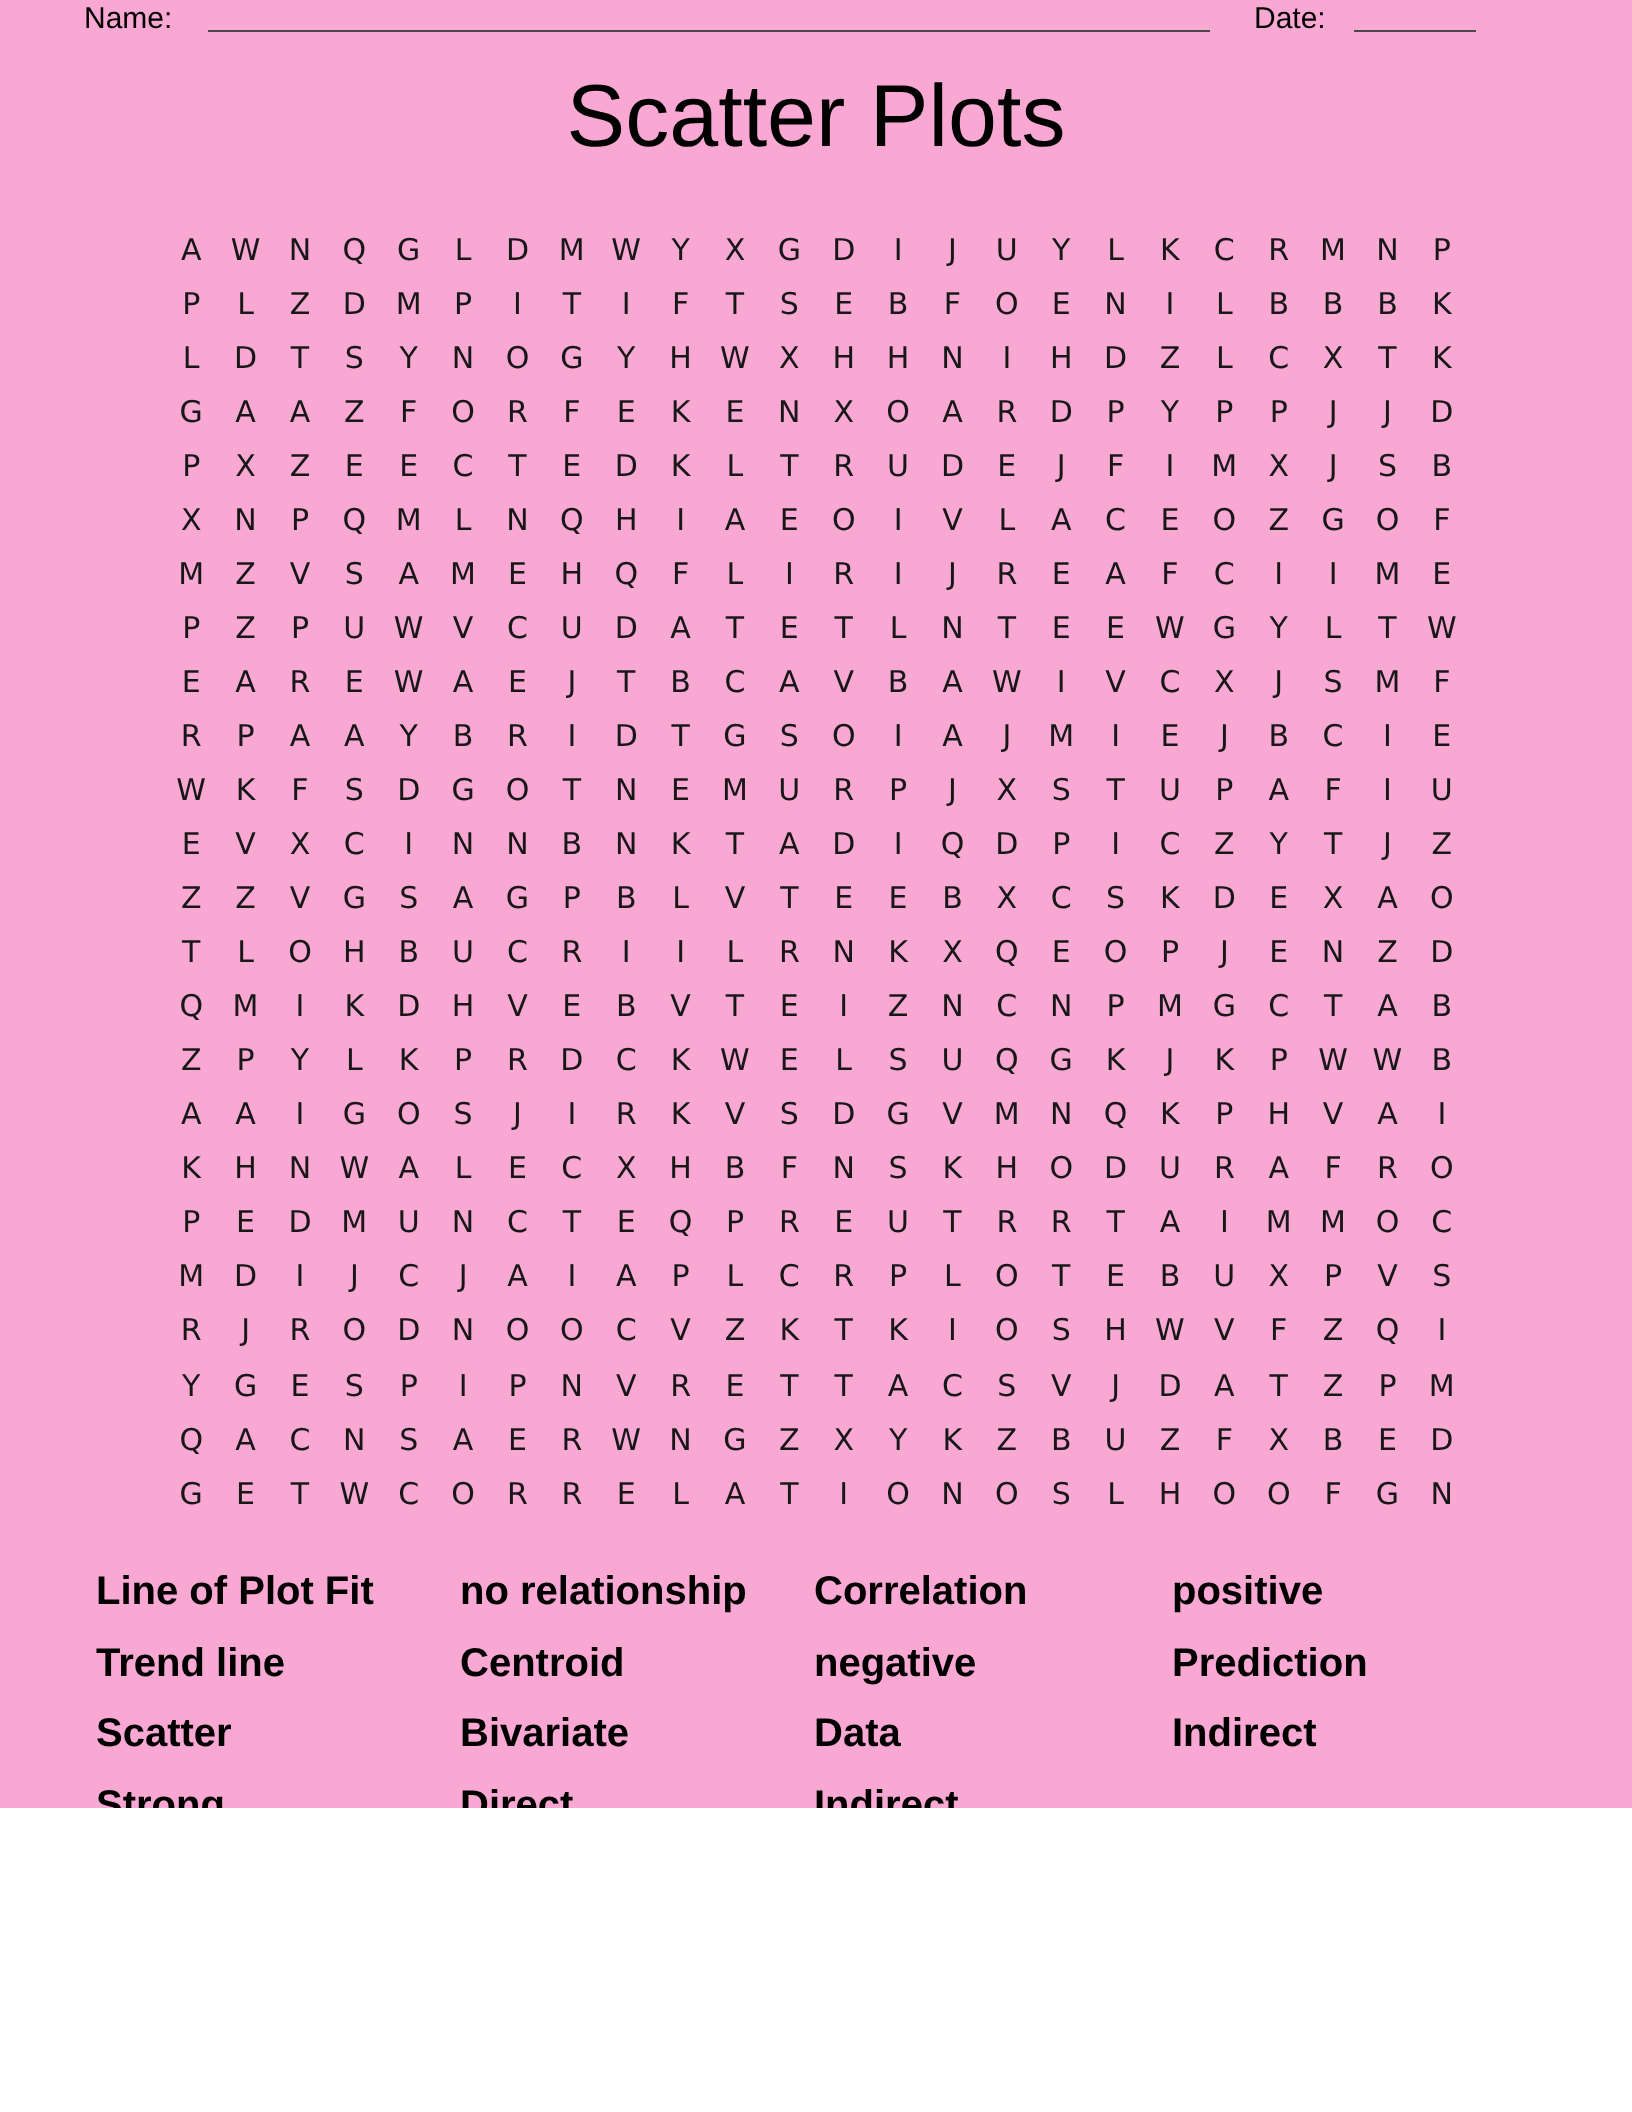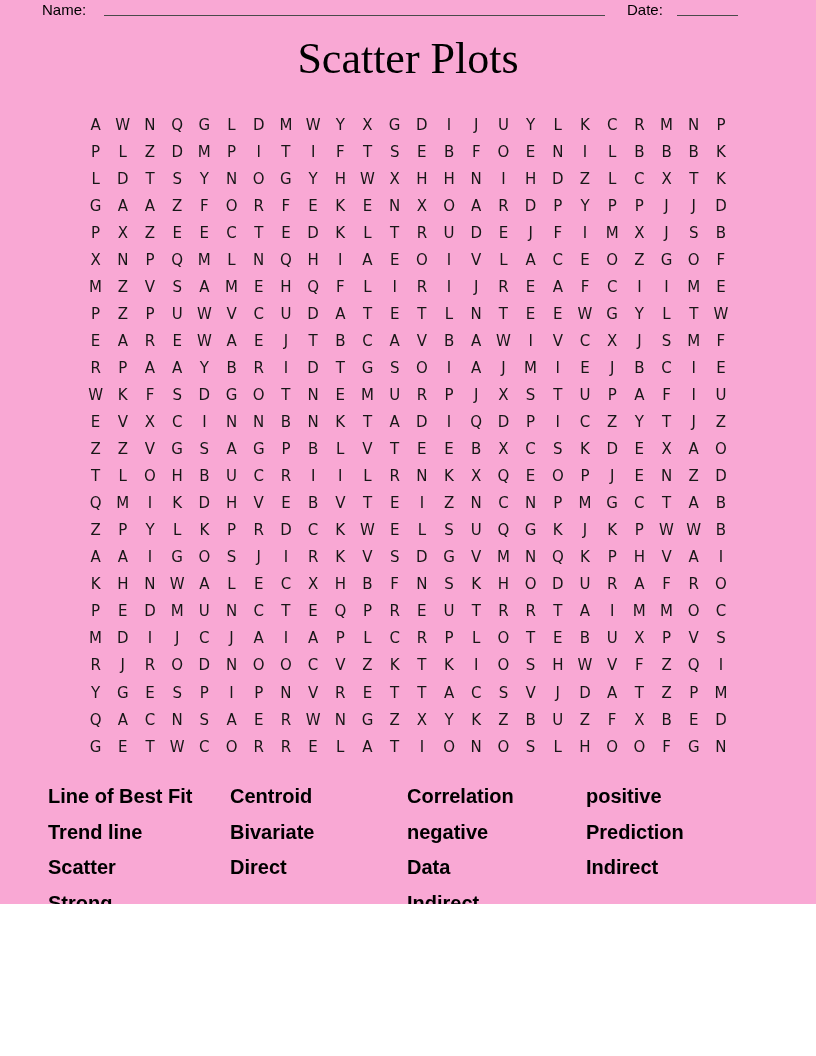--- a/index.html
+++ b/index.html
@@ -34,21 +34,21 @@
   .date-line { left: 677px; width: 61px; }
 
   
   .title {
     position: absolute;
     top: 30px;
     left: 0;
     width: 816px;
     margin: 0;
     text-align: center;
-    font-family: Liberation Serif, serif;
+    font-family: Liberation Sans, sans-serif;
     font-weight: 400;
     font-size: 44px;
     line-height: 58px;
     color: #000;
   }
 
   
   .letter-grid {
     position: absolute;
     left: 82px;
@@ -671,27 +671,28 @@
       <span class="cell">H</span>
       <span class="cell">O</span>
       <span class="cell">O</span>
       <span class="cell">F</span>
       <span class="cell">G</span>
       <span class="cell">N</span>
     </div>
 
   <div class="word-list" id="word-list">
       <div class="word-col">
-        <div class="word-item">Line of Best Fit</div>
+        <div class="word-item">Line of Plot Fit</div>
         <div class="word-item">Trend line</div>
         <div class="word-item">Scatter</div>
         <div class="word-item">Strong</div>
         <div class="word-item">Plot</div>
       </div>
       <div class="word-col">
+        <div class="word-item">no relationship</div>
         <div class="word-item">Centroid</div>
         <div class="word-item">Bivariate</div>
         <div class="word-item">Direct</div>
       </div>
       <div class="word-col">
         <div class="word-item">Correlation</div>
         <div class="word-item">negative</div>
         <div class="word-item">Data</div>
         <div class="word-item">Indirect</div>
       </div>

